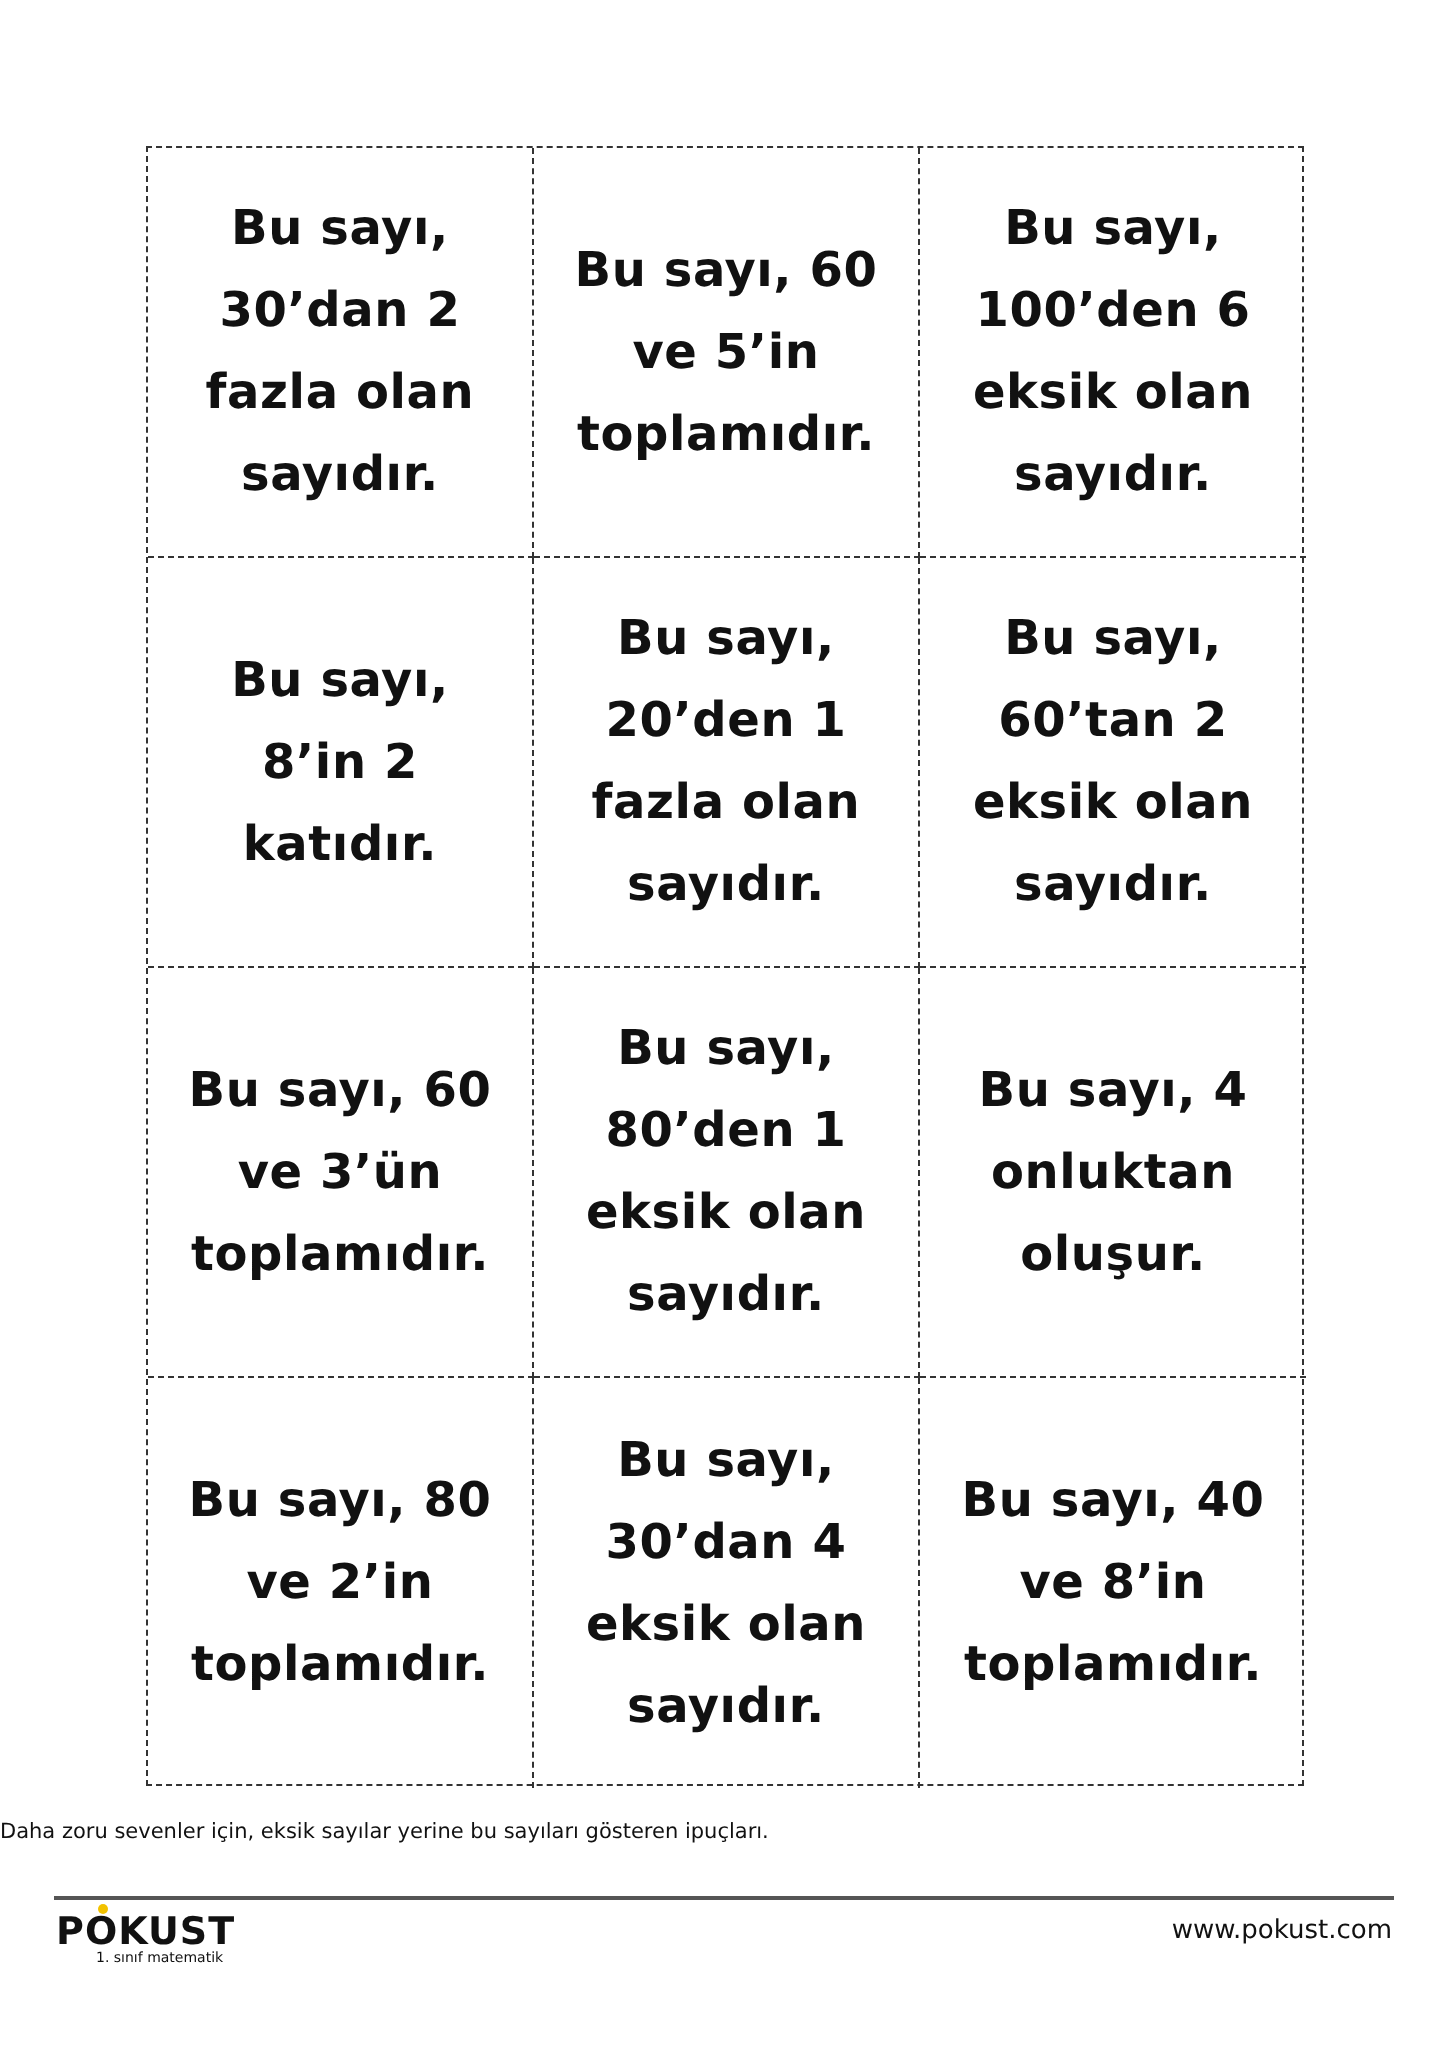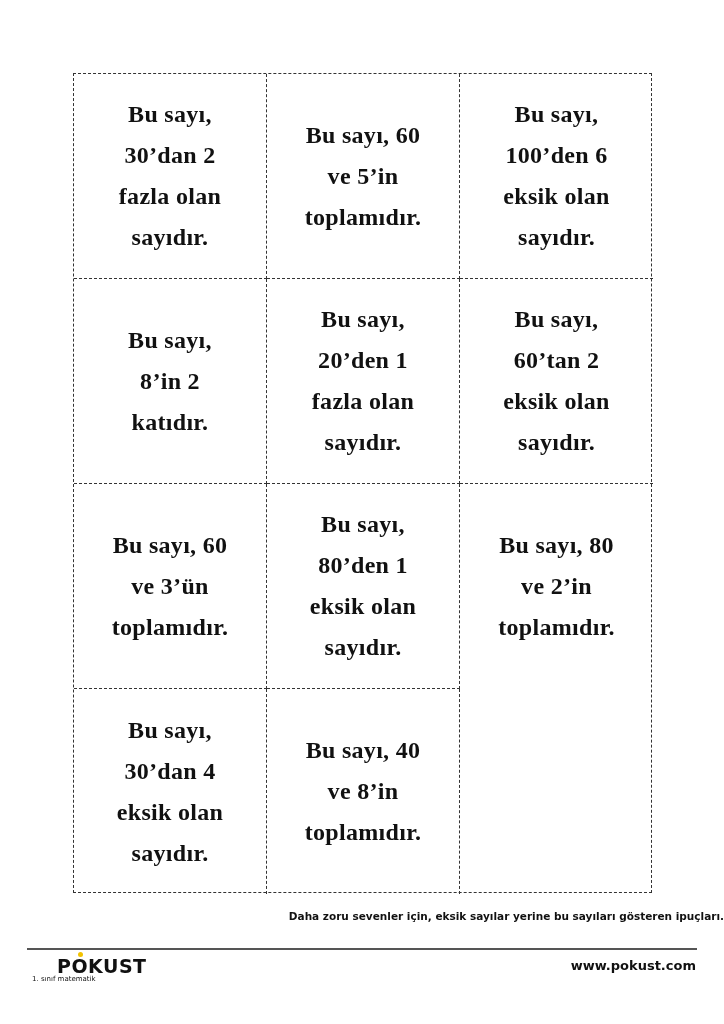--- a/index.html
+++ b/index.html
@@ -1,32 +1,32 @@
 <!DOCTYPE html>
 <html><head>
 <meta charset="utf-8">
 <style>
   html, body { margin:0; padding:0; background:#fff; }
   body { width:724px; height:1024px; position:relative; overflow:hidden; font-family:"DejaVu Sans", sans-serif; color:#111; }
   .grid { position:absolute; left:73px; top:73px; width:579px; height:820px;
     display:grid; grid-template-columns:193px 193px 193px; grid-template-rows:205px 205px 205px 205px;
-    border:1.5px dashed #333; box-sizing:border-box;font-family:Liberation Serif, serif; }
+    border:1.5px dashed #333; box-sizing:border-box; }
   .card { border-right:1.5px dashed #333; border-bottom:1.5px dashed #333; box-sizing:border-box;
     display:flex; align-items:center; justify-content:center; text-align:center; padding:6px; }
   .card:nth-child(3n) { border-right:none; }
   .card:nth-last-child(-n+3) { border-bottom:none; }
   .card-text { font-size:24px; font-weight:bold; line-height:41px; white-space:pre-line; letter-spacing:0.3px; }
-  .caption { position:absolute; top:910px; left:0; width:724px; text-align:right; font-size:10.5px; font-weight:bold; }
+  .caption { position:absolute; top:910px; left:0; width:724px; text-align:left; font-size:10.5px; font-weight:normal; }
   .rule { position:absolute; left:27px; top:948px; width:670px; height:1.5px; background:#555; }
   .logo { position:absolute; left:28px; top:955px; }
-  .logo-word { font-size:19px; font-weight:bold; letter-spacing:0.5px; position:relative;margin-left:29px; }
+  .logo-word { font-size:19px; font-weight:bold; letter-spacing:0.5px; position:relative; }
   .logo-o { position:relative; }
   .logo-dot { position:absolute; left:7px; top:-3px; width:5px; height:5px; border-radius:50%; background:#f2c200; }
-  .logo-sub { font-size:7px; margin-top:-2px; margin-left:4px; }
-  .site { position:absolute; right:28px; top:958px; font-size:13px; font-weight:bold; }
+  .logo-sub { font-size:7px; margin-top:-2px; margin-left:20px; }
+  .site { position:absolute; right:28px; top:958px; font-size:13px; font-weight:normal; }
 </style>
 </head>
 <body>
 
 <div class="grid">
   <div class="card">
       <span class="card-text">Bu sayı,
 30’dan 2
 fazla olan
 sayıdır.</span>
@@ -64,20 +64,25 @@
 ve 3’ün
 toplamıdır.</span>
     </div>
   <div class="card">
       <span class="card-text">Bu sayı,
 80’den 1
 eksik olan
 sayıdır.</span>
     </div>
   <div class="card">
+      <span class="card-text">Bu sayı, 4
+onluktan
+oluşur.</span>
+    </div>
+  <div class="card">
       <span class="card-text">Bu sayı, 80
 ve 2’in
 toplamıdır.</span>
     </div>
   <div class="card">
       <span class="card-text">Bu sayı,
 30’dan 4
 eksik olan
 sayıdır.</span>
     </div>

